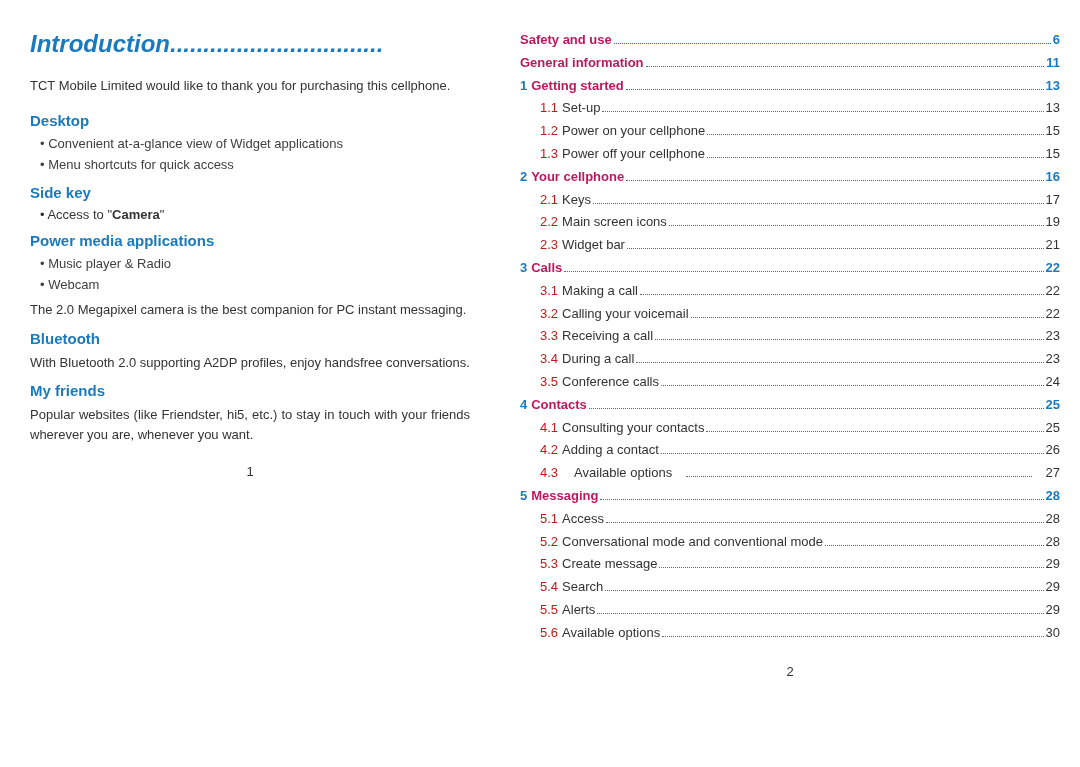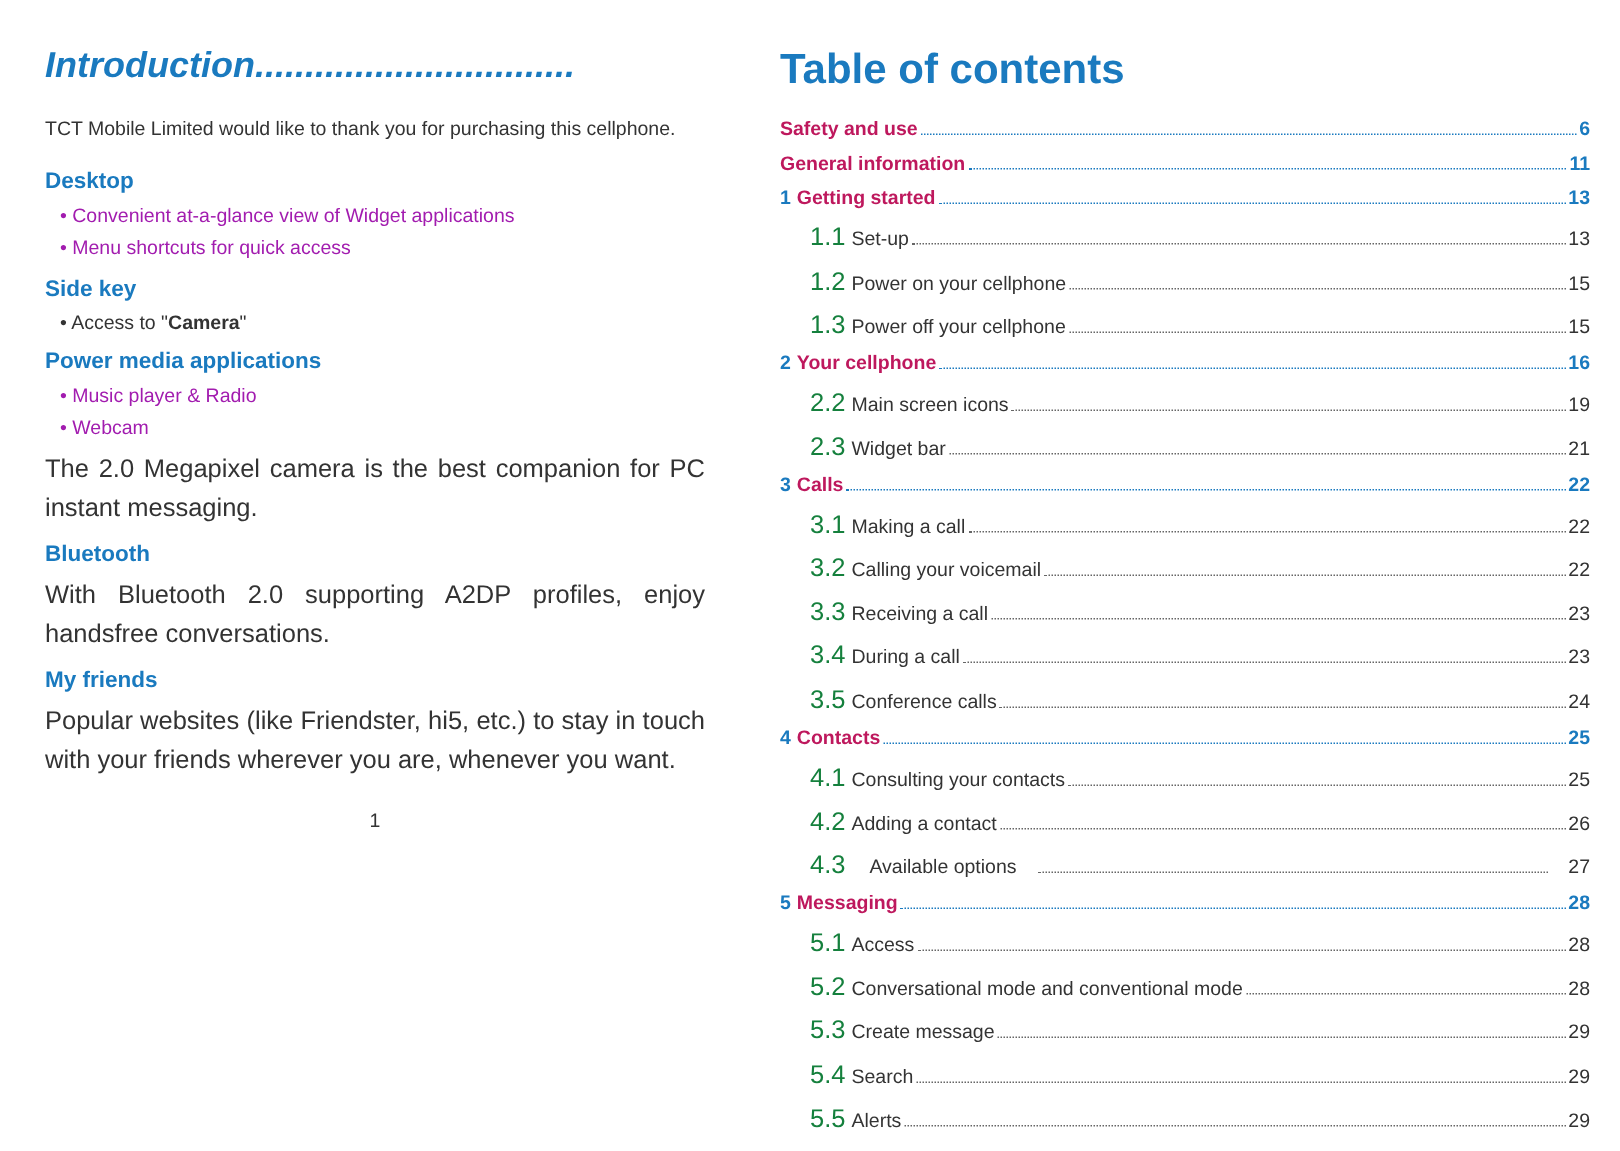--- a/index.html
+++ b/index.html
@@ -48,39 +48,39 @@
     }
     .section-heading {
       font-size: 15px;
       font-weight: bold;
       color: #1a7abf;
       margin-bottom: 6px;
       margin-top: 4px;
     }
     .bullet-item {
       font-size: 13px;
-      color: #a21caf;
+      color: #404040;
       margin-left: 10px;
       margin-bottom: 3px;
       line-height: 1.4;
     }
     .bullet-item::before {
       content: "• ";
     }
     .camera-text {
       font-size: 13px;
       color: #333;
       margin-left: 10px;
       margin-bottom: 3px;
     }
     .camera-text span.bold {
       font-weight: bold;
     }
     .description-text {
-      font-size: 17px;
+      font-size: 13px;
       color: #333;
       text-align: justify;
       margin-top: 6px;
       margin-bottom: 10px;
       line-height: 1.5;
     }
     .page-number-left {
       text-align: center;
       margin-top: 20px;
       font-size: 13px;
@@ -130,23 +130,23 @@
     .toc-page.normal {
       color: #333;
     }
     .toc-section-num {
       font-weight: bold;
       color: #1a7abf;
       margin-right: 4px;
       font-size: 13px;
     }
     .toc-sub-num {
-      color: #15803d;
+      color: #b91c1c;
       margin-right: 4px;
-      font-size: 17px;
+      font-size: 13px;
     }
     .page-number-right {
       text-align: center;
       margin-top: 20px;
       font-size: 13px;
       color: #333;
     }
   </style>
 </head>
 <body>
@@ -183,21 +183,20 @@
 
     <div style="margin-top:4px;">
       <h2 class="section-heading">My friends</h2>
       <p class="description-text">Popular websites (like Friendster, hi5, etc.) to stay in touch with your friends wherever you are, whenever you want.</p>
     </div>
 
     <div class="page-number-left">1</div>
   </div>
 
   <div class="right-column">
-    <h1 class="toc-title">Table of contents</h1>
 
     <div id="toc-entries">
         <div class="toc-entry" style="padding-left: 0px;">
       <span class="toc-label bold">Safety and use</span>
       <span class="toc-dots"></span>
       <span class="toc-page bold">6</span>
     </div>
         <div class="toc-entry" style="padding-left: 0px;">
       <span class="toc-label bold">General information</span>
       <span class="toc-dots"></span>
@@ -227,20 +226,26 @@
       <span class="toc-dots thin"></span>
       <span class="toc-page normal">15</span>
     </div>
         <div class="toc-entry" style="padding-left: 0px;">
       <span class="toc-section-num">2</span>
           <span class="toc-label bold">Your cellphone</span>
       <span class="toc-dots"></span>
       <span class="toc-page bold">16</span>
     </div>
         <div class="toc-entry" style="padding-left: 20px;">
+      <span class="toc-sub-num">2.1</span>
+          <span class="toc-label normal">Keys</span>
+      <span class="toc-dots thin"></span>
+      <span class="toc-page normal">17</span>
+    </div>
+        <div class="toc-entry" style="padding-left: 20px;">
       <span class="toc-sub-num">2.2</span>
           <span class="toc-label normal">Main screen icons</span>
       <span class="toc-dots thin"></span>
       <span class="toc-page normal">19</span>
     </div>
         <div class="toc-entry" style="padding-left: 20px;">
       <span class="toc-sub-num">2.3</span>
           <span class="toc-label normal">Widget bar</span>
       <span class="toc-dots thin"></span>
       <span class="toc-page normal">21</span>

